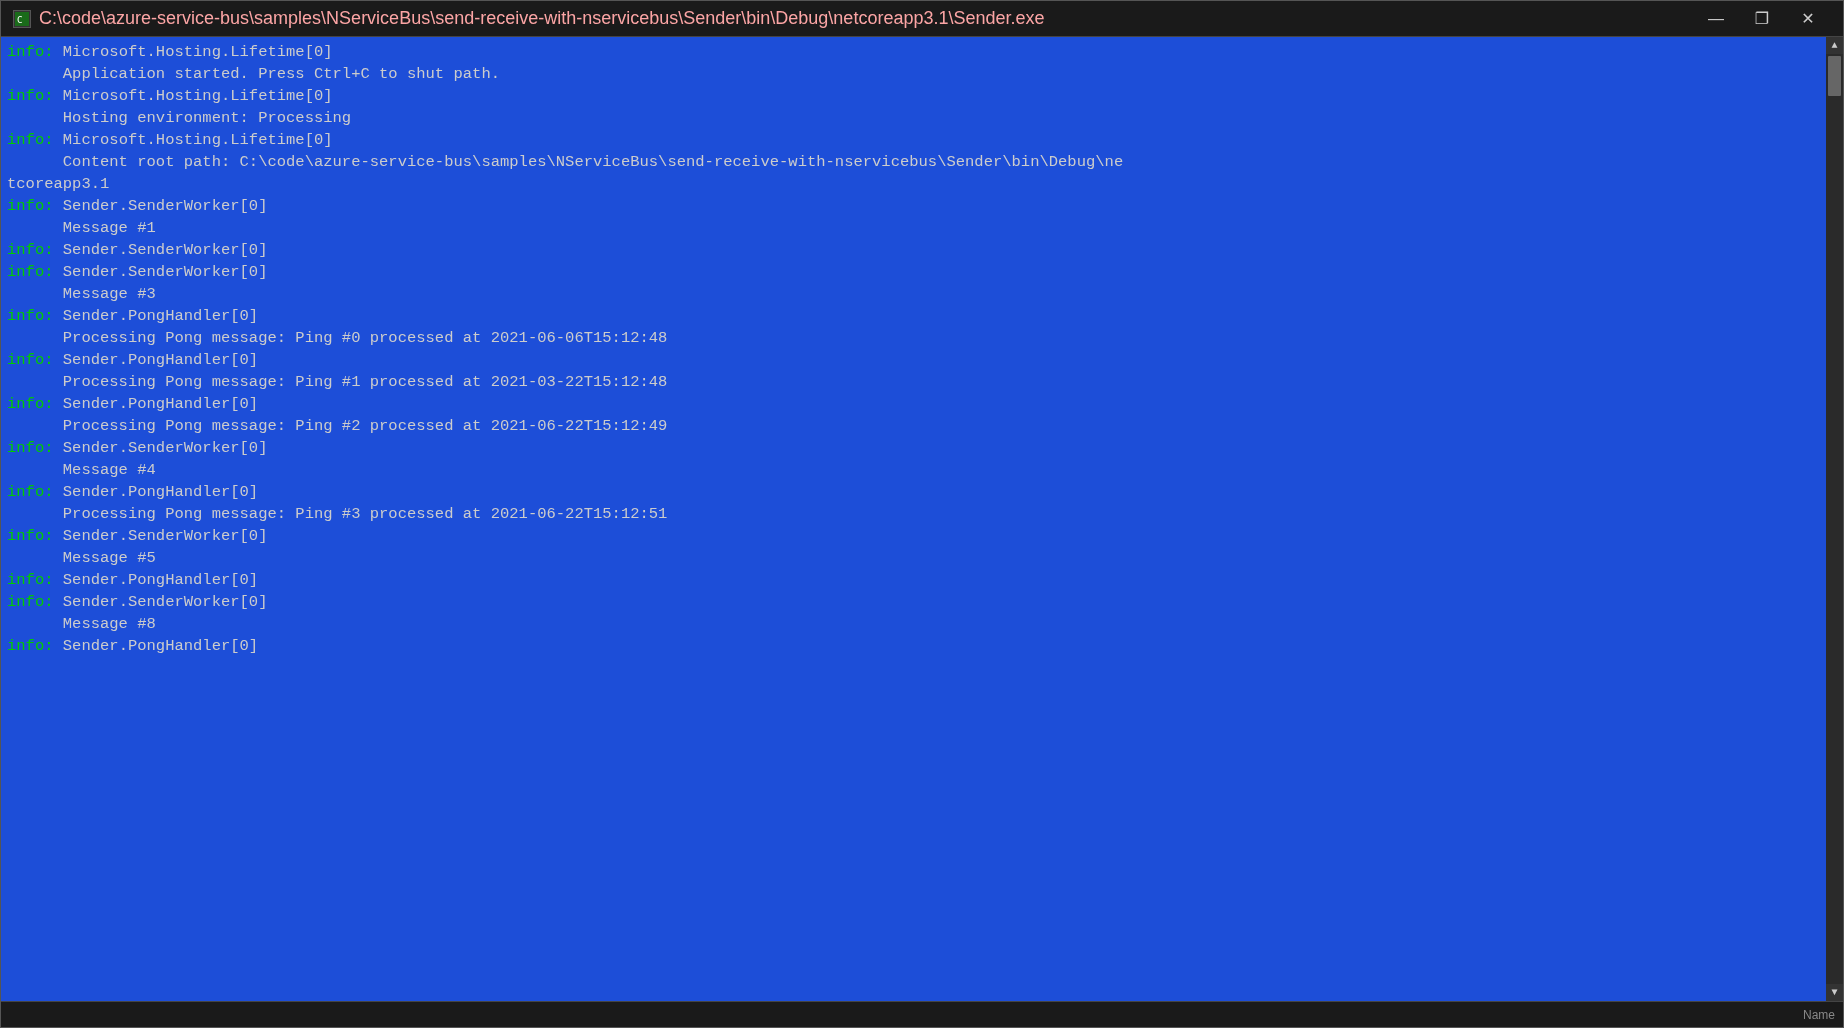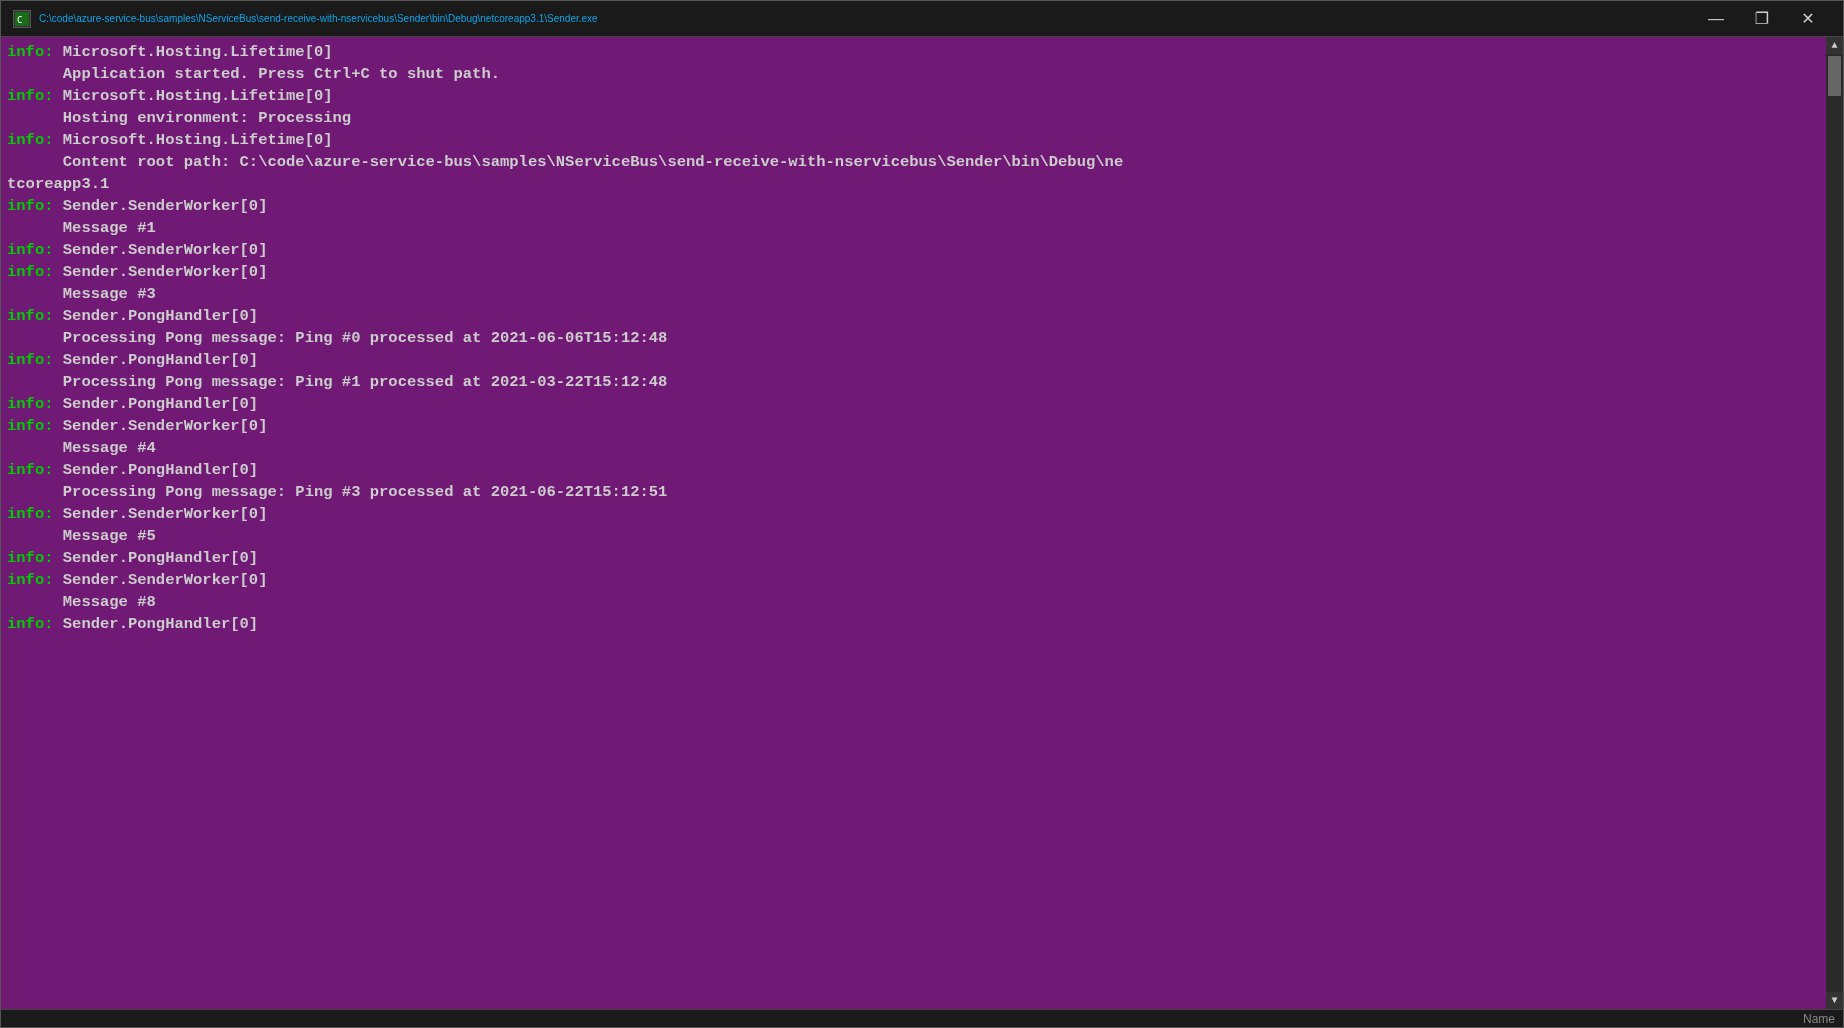--- a/index.html
+++ b/index.html
@@ -45,22 +45,22 @@
       align-items: center;
       justify-content: center;
     }
 
     .title-bar-icon svg {
       width: 14px;
       height: 14px;
     }
 
     .title-text {
-      color: #0ea5e9;
-      font-size: 10px;
+      color: #fca5a5;
+      font-size: 18px;
       flex: 1;
       font-family: 'Segoe UI', Arial, sans-serif;
       white-space: nowrap;
       overflow: hidden;
       text-overflow: ellipsis;
     }
 
     .title-controls {
       display: flex;
       gap: 0;
@@ -76,24 +76,23 @@
       color: #cccccc;
       font-size: 16px;
       cursor: pointer;
       font-family: 'Segoe UI', Arial, sans-serif;
       background: transparent;
       border: none;
     }
 
     .console-area {
       flex: 1;
-      background: #701a75;
+      background: #1d4ed8;
       display: flex;
       overflow: hidden;
-      font-weight: bold;
     }
 
     .console-content {
       flex: 1;
       padding: 4px 6px;
       overflow-y: hidden;
       font-size: 15.5px;
       line-height: 1.42;
       color: #cccccc;
     }
@@ -134,21 +133,21 @@
 
     .info-label {
       color: #00cc00;
     }
 
     .normal-text {
       color: #cccccc;
     }
 
     .status-bar {
-      height: 18px;
+      height: 26px;
       background: #1a1a1a;
       border-top: 1px solid #444;
       display: flex;
       align-items: center;
       padding: 0 8px;
       flex-shrink: 0;
     }
 
     .status-text {
       color: #888;
@@ -196,20 +195,21 @@
         <span class="log-line"><span class="info-label">info:</span><span class="normal-text"> Sender.SenderWorker[0]</span></span>
         <span class="log-line"><span class="normal-text">      Message #1</span></span>
         <span class="log-line"><span class="info-label">info:</span><span class="normal-text"> Sender.SenderWorker[0]</span></span>
         <span class="log-line"><span class="info-label">info:</span><span class="normal-text"> Sender.SenderWorker[0]</span></span>
         <span class="log-line"><span class="normal-text">      Message #3</span></span>
         <span class="log-line"><span class="info-label">info:</span><span class="normal-text"> Sender.PongHandler[0]</span></span>
         <span class="log-line"><span class="normal-text">      Processing Pong message: Ping #0 processed at 2021-06-06T15:12:48</span></span>
         <span class="log-line"><span class="info-label">info:</span><span class="normal-text"> Sender.PongHandler[0]</span></span>
         <span class="log-line"><span class="normal-text">      Processing Pong message: Ping #1 processed at 2021-03-22T15:12:48</span></span>
         <span class="log-line"><span class="info-label">info:</span><span class="normal-text"> Sender.PongHandler[0]</span></span>
+        <span class="log-line"><span class="normal-text">      Processing Pong message: Ping #2 processed at 2021-06-22T15:12:49</span></span>
         <span class="log-line"><span class="info-label">info:</span><span class="normal-text"> Sender.SenderWorker[0]</span></span>
         <span class="log-line"><span class="normal-text">      Message #4</span></span>
         <span class="log-line"><span class="info-label">info:</span><span class="normal-text"> Sender.PongHandler[0]</span></span>
         <span class="log-line"><span class="normal-text">      Processing Pong message: Ping #3 processed at 2021-06-22T15:12:51</span></span>
         <span class="log-line"><span class="info-label">info:</span><span class="normal-text"> Sender.SenderWorker[0]</span></span>
         <span class="log-line"><span class="normal-text">      Message #5</span></span>
         <span class="log-line"><span class="info-label">info:</span><span class="normal-text"> Sender.PongHandler[0]</span></span>
         <span class="log-line"><span class="info-label">info:</span><span class="normal-text"> Sender.SenderWorker[0]</span></span>
         <span class="log-line"><span class="normal-text">      Message #8</span></span>
         <span class="log-line"><span class="info-label">info:</span><span class="normal-text"> Sender.PongHandler[0]</span></span>

